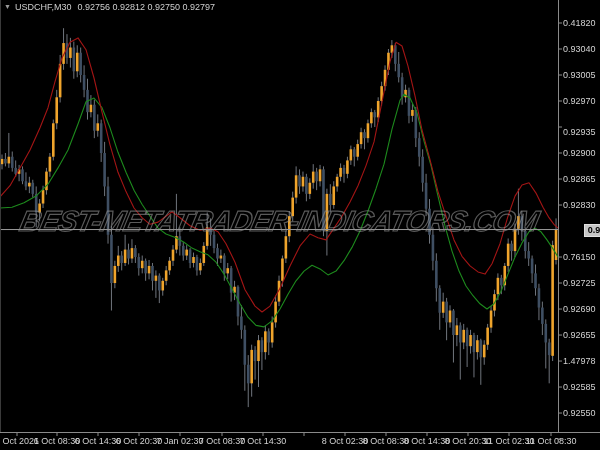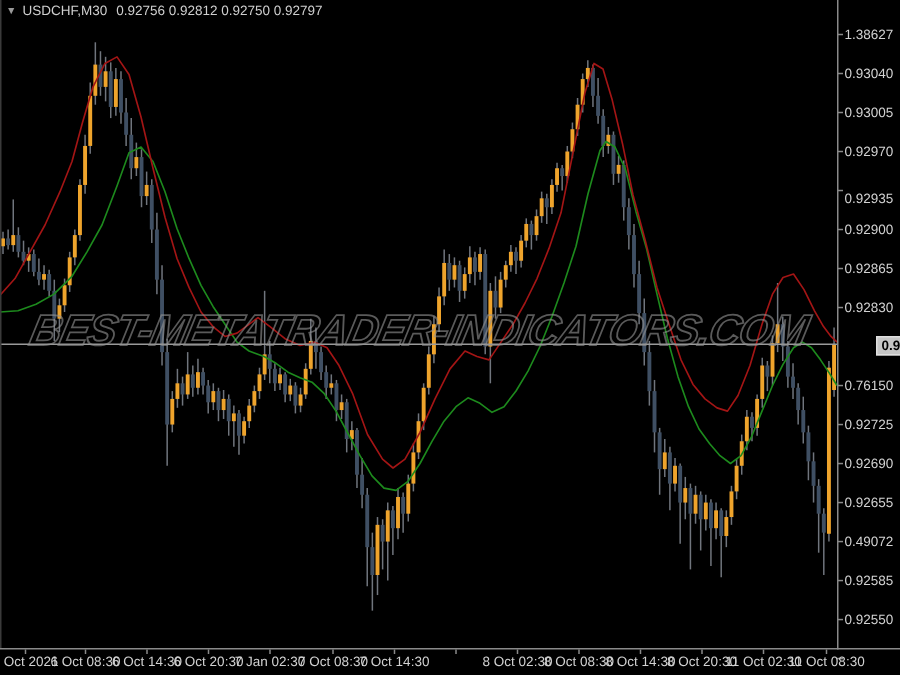--- a/index.html
+++ b/index.html
@@ -389,33 +389,33 @@
     <line x1="304" y1="433" x2="304" y2="436" stroke="#8a8a8a" stroke-width="1"></line>
     <line x1="345" y1="433" x2="345" y2="436" stroke="#8a8a8a" stroke-width="1"></line>
     <line x1="386" y1="433" x2="386" y2="436" stroke="#8a8a8a" stroke-width="1"></line>
     <line x1="427" y1="433" x2="427" y2="436" stroke="#8a8a8a" stroke-width="1"></line>
     <line x1="468" y1="433" x2="468" y2="436" stroke="#8a8a8a" stroke-width="1"></line>
     <line x1="509" y1="433" x2="509" y2="436" stroke="#8a8a8a" stroke-width="1"></line>
     <line x1="551" y1="433" x2="551" y2="436" stroke="#8a8a8a" stroke-width="1"></line>
   </svg>
 
 <div id="price-axis">
-    <div class="price-label" style="top: 18px;">1.38627</div>
+    <div class="price-label" style="top: 18px;">0.41820</div>
     <div class="price-label" style="top: 44.003px;">0.93040</div>
     <div class="price-label" style="top: 70.0059px;">0.93005</div>
     <div class="price-label" style="top: 96.0089px;">0.92970</div>
     <div class="price-label" style="top: 127px;">0.92935</div>
     <div class="price-label" style="top: 148.015px;">0.92900</div>
     <div class="price-label" style="top: 174.018px;">0.92865</div>
     <div class="price-label" style="top: 200.021px;">0.92830</div>
     <div class="price-label" style="top: 252.027px;">0.76150</div>
     <div class="price-label" style="top: 278.03px;">0.92725</div>
     <div class="price-label" style="top: 304.033px;">0.92690</div>
     <div class="price-label" style="top: 330.036px;">0.92655</div>
-    <div class="price-label" style="top: 356.039px;">0.49072</div>
+    <div class="price-label" style="top: 356.039px;">1.47978</div>
     <div class="price-label" style="top: 382.042px;">0.92585</div>
     <div class="price-label" style="top: 408.045px;">0.92550</div>
     <div class="price-label" style="top: 453px;">0.92515</div>
   </div>
 <div id="time-axis">
     <div class="time-label" style="left: 17px;">6 Oct 2021</div>
     <div class="time-label" style="left: 57px;">6 Oct 08:30</div>
     <div class="time-label" style="left: 98px;">6 Oct 14:30</div>
     <div class="time-label" style="left: 139px;">6 Oct 20:30</div>
     <div class="time-label" style="left: 180px;">7 Jan 02:30</div>

